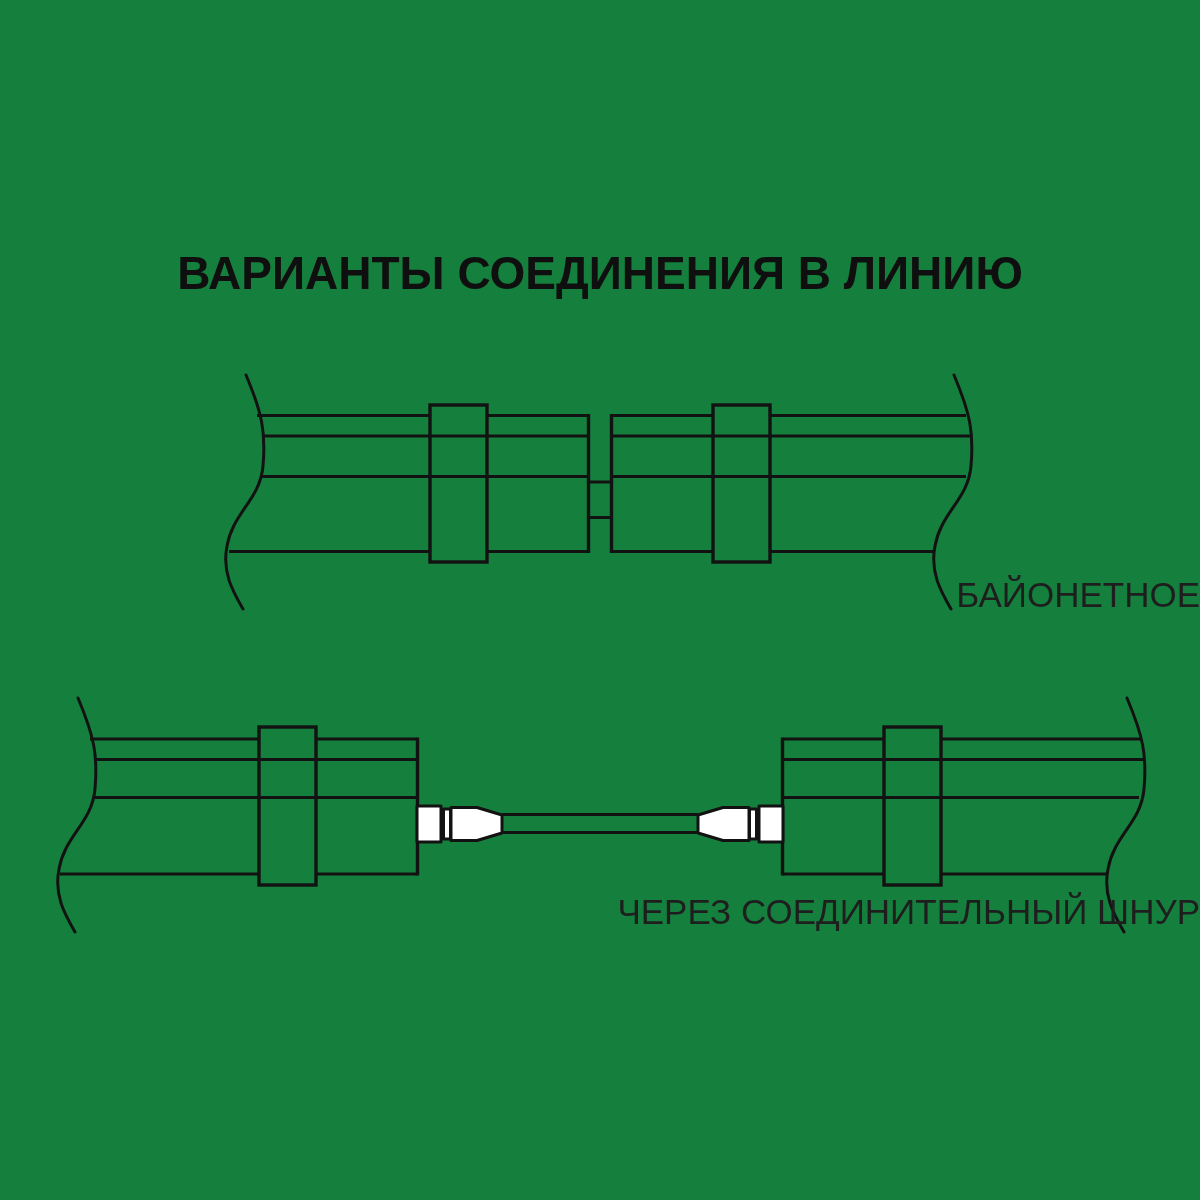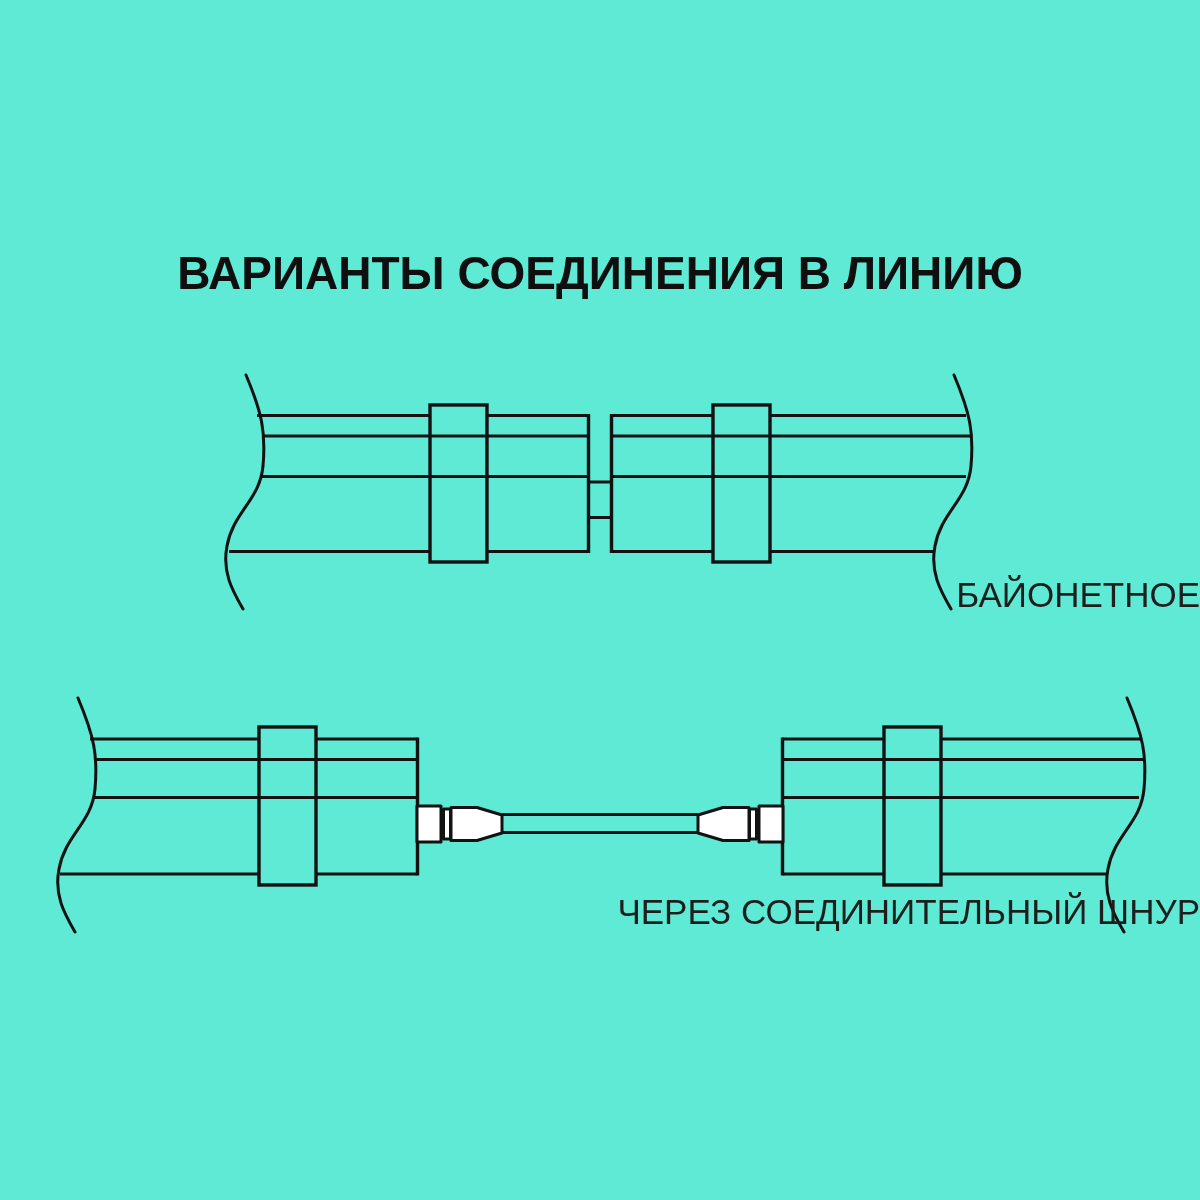--- a/index.html
+++ b/index.html
@@ -4,21 +4,21 @@
 <style>
   html, body {
     margin: 0;
     padding: 0;
     background: #ffffff;
   }
   .canvas {
     position: relative;
     width: 1200px;
     height: 1200px;
-    background: #5eead4;
+    background: #15803d;
     overflow: hidden;
     font-family: "Liberation Sans", "DejaVu Sans", sans-serif;
   }
   .title {
     position: absolute;
     left: 0;
     right: 0;
     top: 250px;
     text-align: center;
     font-size: 46px;

